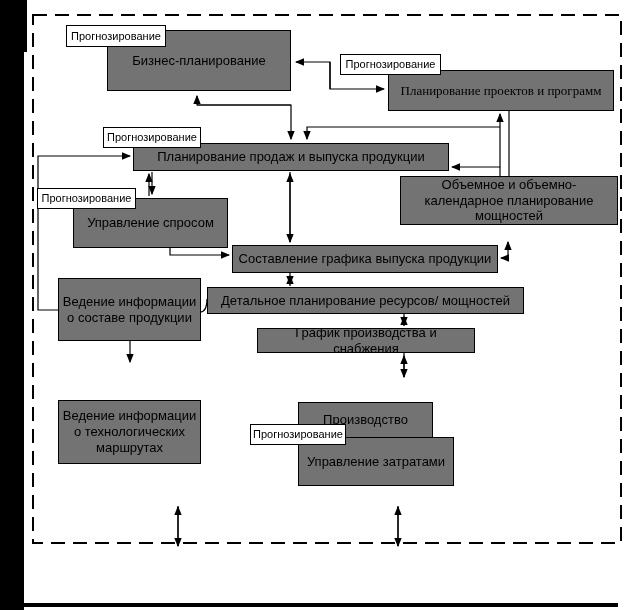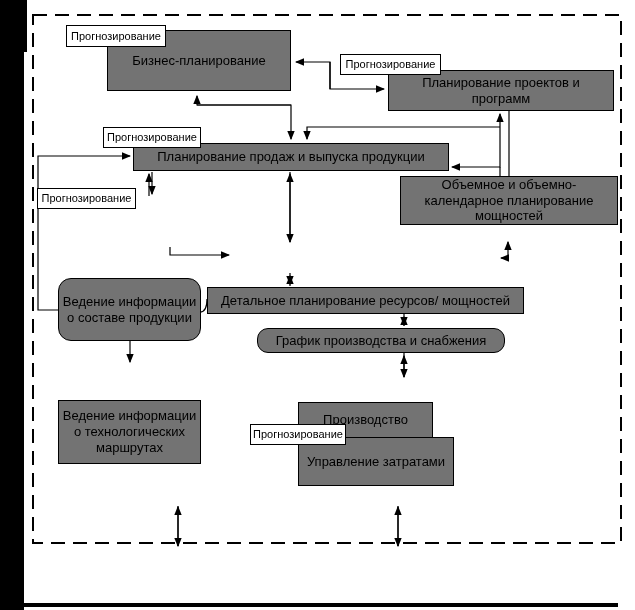--- a/index.html
+++ b/index.html
@@ -90,23 +90,25 @@
     </g>
   </svg>
 
   <div class="plabel" style="left:66px;top:25px;width:100px;height:22px;">Прогнозирование</div>
   <div class="plabel" style="left:340px;top:54px;width:101px;height:21px;">Прогнозирование</div>
   <div class="plabel" style="left:103px;top:127px;width:98px;height:21px;">Прогнозирование</div>
   <div class="plabel" style="left:37px;top:188px;width:99px;height:21px;">Прогнозирование</div>
   <div class="plabel" style="left:250px;top:424px;width:96px;height:21px;">Прогнозирование</div>
 
   <div class="box" style="left:107px;top:30px;width:184px;height:61px;">Бизнес-планирование</div>
-  <div class="box" style="left:388px;top:70px;width:226px;height:41px;">Планирование проектов и программ</div>
+  <div class="box" style="left:388px;top:70px;width:226px;height:41px;font-family:Liberation Serif, serif;">Планирование проектов и программ</div>
   <div class="box" style="left:133px;top:143px;width:316px;height:28px;">Планирование продаж и выпуска продукции</div>
+  <div class="box" style="left:73px;top:198px;width:155px;height:50px;">Управление спросом</div>
   <div class="box" style="left:400px;top:176px;width:218px;height:49px;">Объемное и объемно-календарное планирование мощностей</div>
-  <div class="box" style="left:58px;top:278px;width:143px;height:63px;border-radius:13px;">Ведение информации о составе продукции</div>
+  <div class="box" style="left:232px;top:245px;width:266px;height:28px;">Составление графика выпуска продукции</div>
+  <div class="box" style="left:58px;top:278px;width:143px;height:63px;">Ведение информации о составе продукции</div>
   <div class="box" style="left:207px;top:287px;width:317px;height:27px;">Детальное планирование ресурсов/ мощностей</div>
-  <div class="box" style="left:257px;top:328px;width:248px;height:25px;border-radius:11px;">График производства и снабжения</div>
+  <div class="box" style="left:257px;top:328px;width:218px;height:25px;">График производства и снабжения</div>
   <div class="box" style="left:58px;top:365px;width:143px;height:64px;margin-top:35px;">Ведение информации о технологических маршрутах</div>
   <div class="box" style="left:298px;top:380px;width:135px;height:36px;margin-top:22px;">Производство</div>
   <div class="box" style="left:285px;top:437px;width:156px;height:49px;margin-left:13px;">Управление затратами</div>
 
 </div>
 
 </body></html>

